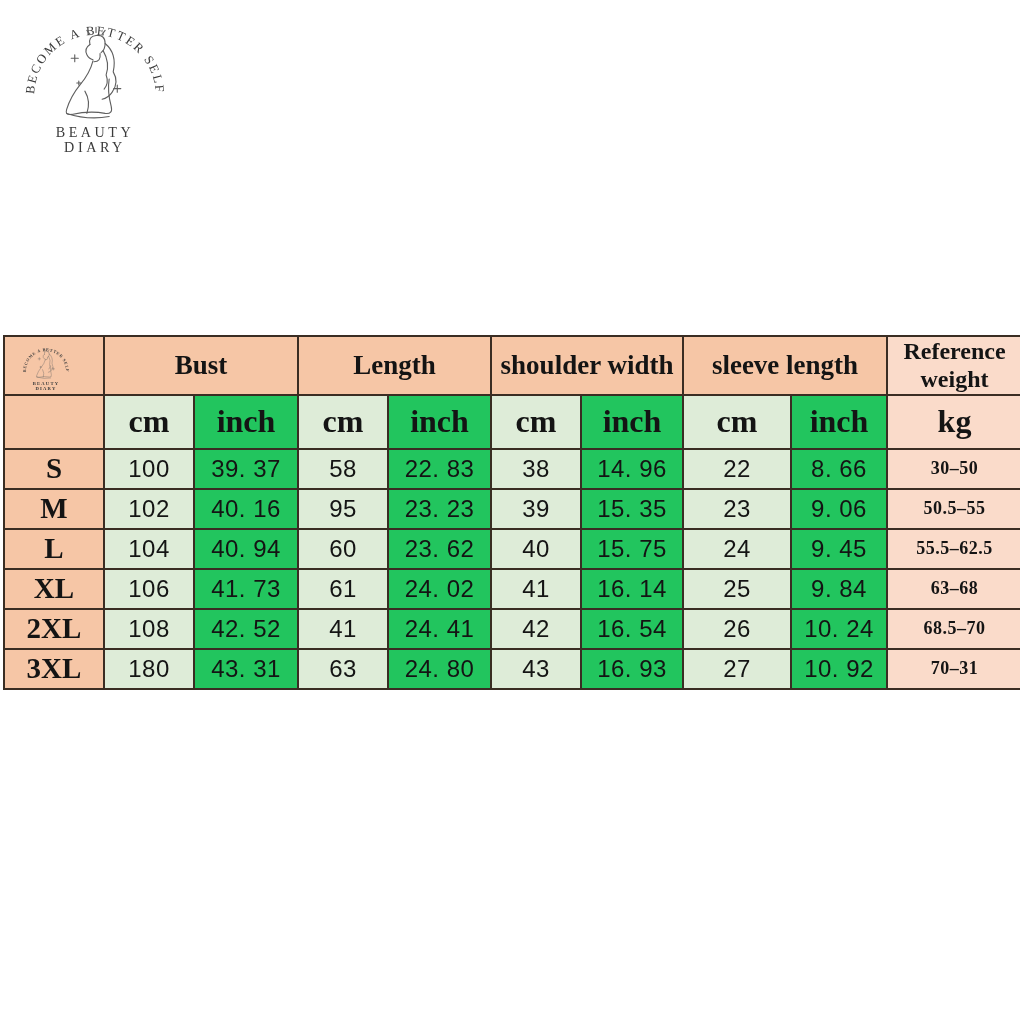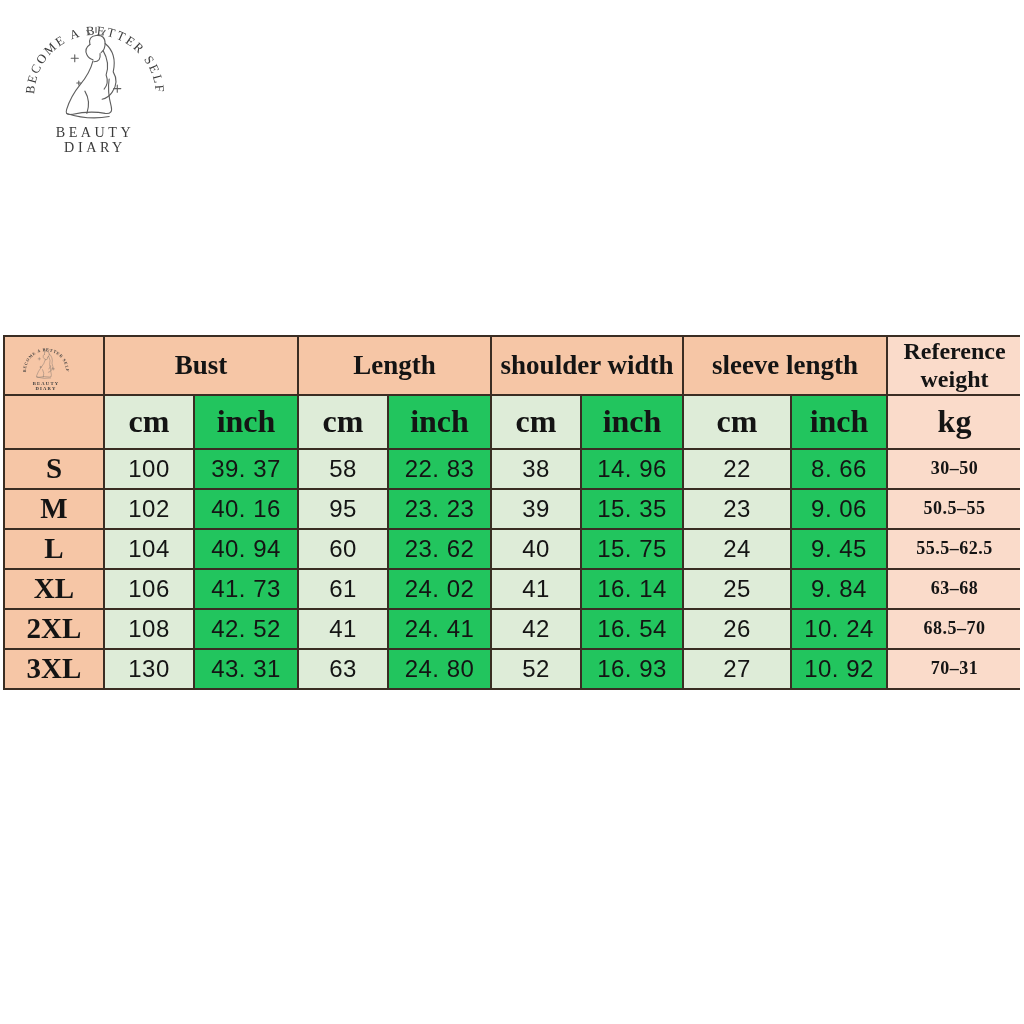--- a/index.html
+++ b/index.html
@@ -210,25 +210,25 @@
         <td class="c-green num">41</td>
         <td class="c-yellow num">24. 41</td>
         <td class="c-green num">42</td>
         <td class="c-yellow num">16. 54</td>
         <td class="c-green num">26</td>
         <td class="c-yellow num">10. 24</td>
         <td class="c-pink weight-val">68.5–70</td>
       </tr>
       <tr>
         <th class="c-peach size-label">3XL</th>
-        <td class="c-green num">130</td>
+        <td class="c-green num">180</td>
         <td class="c-yellow num">43. 31</td>
         <td class="c-green num">63</td>
         <td class="c-yellow num">24. 80</td>
-        <td class="c-green num">52</td>
+        <td class="c-green num">43</td>
         <td class="c-yellow num">16. 93</td>
         <td class="c-green num">27</td>
         <td class="c-yellow num">10. 92</td>
         <td class="c-pink weight-val">70–31</td>
       </tr>
     </tbody>
   </table>
 
 </div>
 

